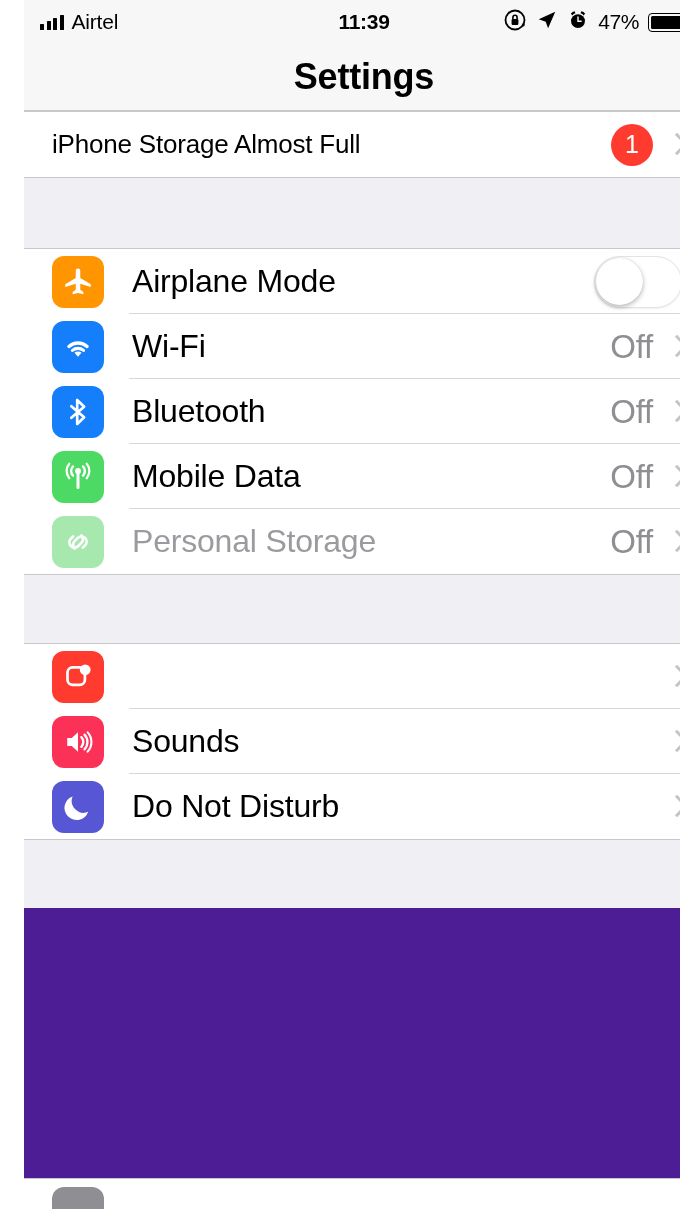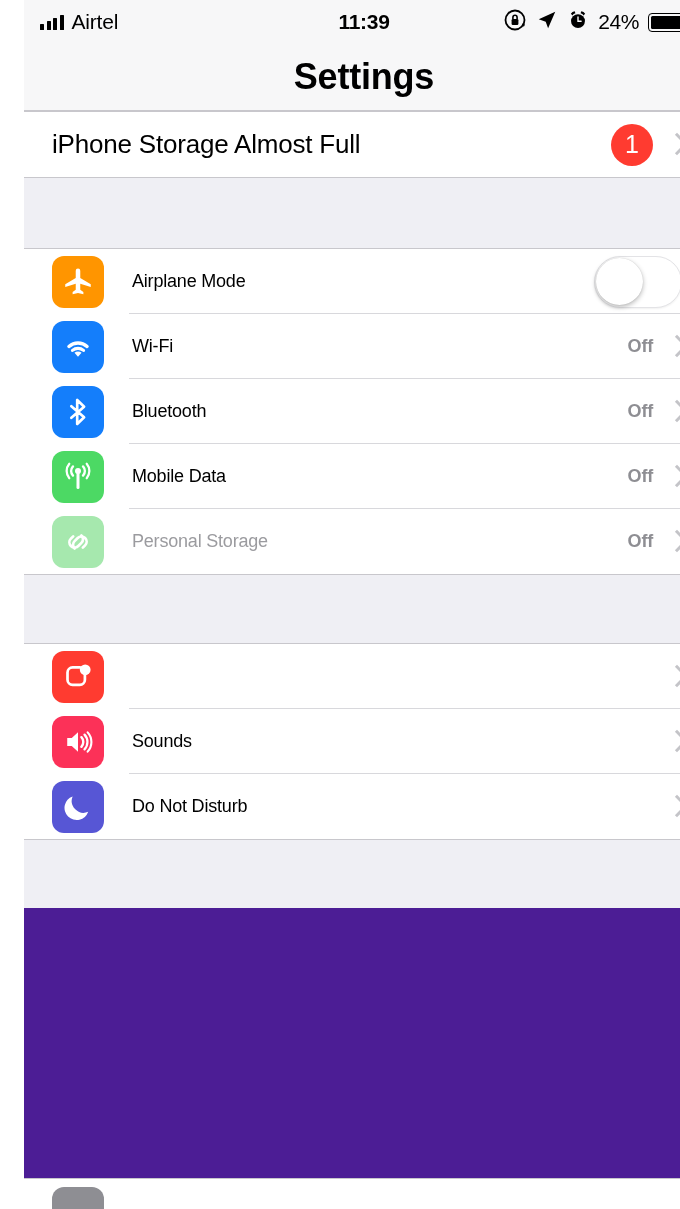--- a/index.html
+++ b/index.html
@@ -63,27 +63,27 @@
   .row .sep {
     position:absolute; left:105px; right:0; bottom:0; height:1px; background:#D8D8DC;
   }
   .row.alone .sep, .row:last-child .sep { display:none; }
 
   .icon-box {
     width:52px; height:52px; border-radius:12px; flex:0 0 52px;
     display:flex; align-items:center; justify-content:center; position:relative;
   }
   .row-label {
-    font-size:18px; color:#000; letter-spacing:-0.2px; margin-left:28px;text-align:right;
+    font-size:32px; color:#000; letter-spacing:-0.2px; margin-left:28px;text-align:right;
   }
   .row-label.dim { color:#8E8E93; }
   .row-title-only { font-size:26px; color:#000; letter-spacing:-0.2px; }
 
   .row-right { margin-left:auto; display:flex; align-items:center; gap:16px; }
-  .value-text { font-size:18px; color:#8E8E93; letter-spacing:-0.2px;font-weight:bold; }
+  .value-text { font-size:33px; color:#8E8E93; letter-spacing:-0.2px; }
 
   .chevron {
     width:13px; height:22px; position:relative; flex:0 0 13px;
   }
   .chevron::before {
     content:""; position:absolute; left:0; top:2px;
     width:13px; height:13px;
     border-right:3px solid #C4C4C8; border-top:3px solid #C4C4C8;
     transform:rotate(45deg);
   }
@@ -165,21 +165,21 @@
           </svg>
         </span>
         <span>
           <svg width="22" height="22" viewBox="0 0 24 24">
             <circle cx="12" cy="13.2" r="7.6" fill="#000"></circle>
             <path d="M4.2 5.2 A6 6 0 0 1 8.4 2.4 l0.8 2.3 A4 4 0 0 0 6 7z" fill="#000"></path>
             <path d="M19.8 5.2 A6 6 0 0 0 15.6 2.4 l-0.8 2.3 A4 4 0 0 1 18 7z" fill="#000"></path>
             <path d="M12 8.6 v4.8 h3.4" stroke="#fff" stroke-width="1.5" fill="none" stroke-linecap="round"></path>
           </svg>
         </span>
-        <span class="battery-pct">24%</span>
+        <span class="battery-pct">47%</span>
         <span class="battery">
             <span class="fill"></span>
           </span>
       </div>
     </div>
 
     <div class="nav-title">Settings</div>
   </div>
 
   <div class="group">

